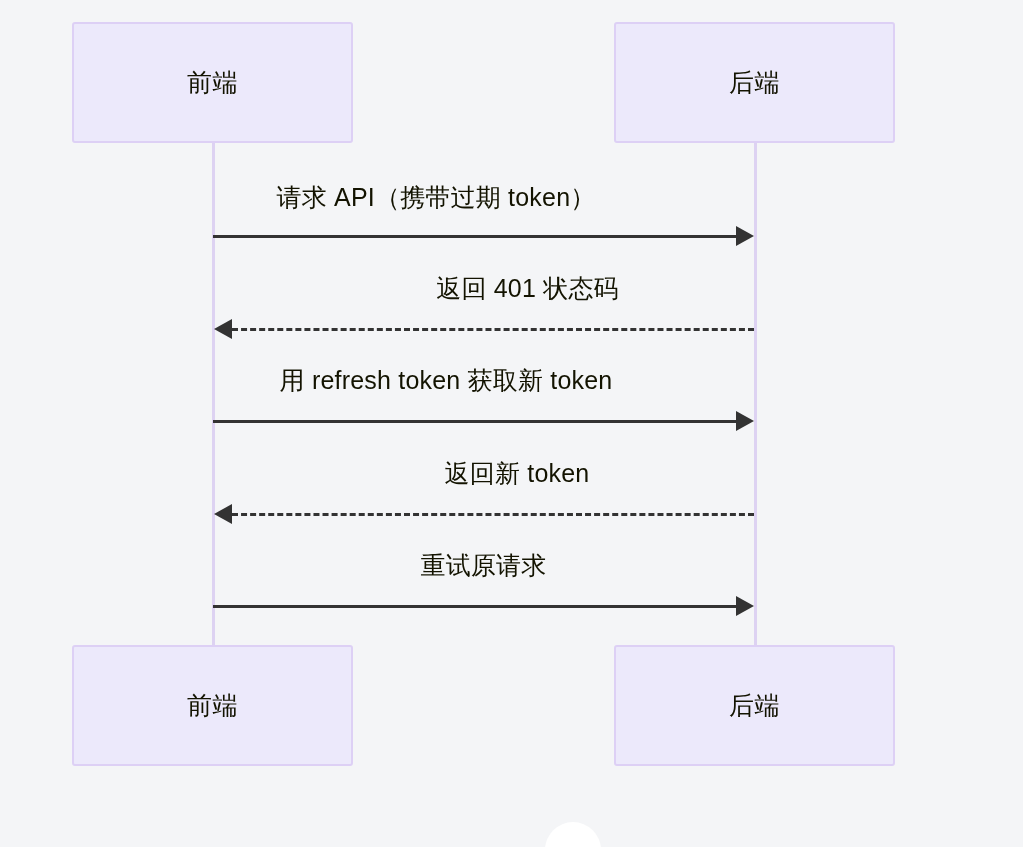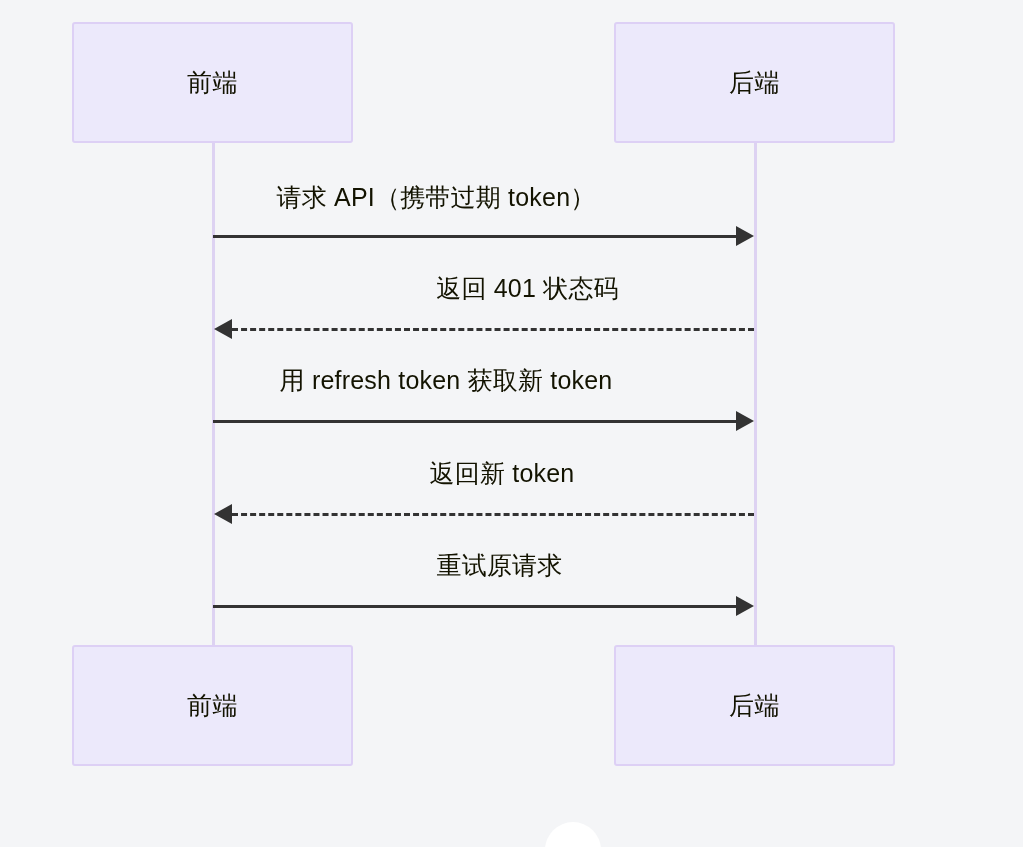--- a/index.html
+++ b/index.html
@@ -103,25 +103,25 @@
   <div class="arrowhead right" style="left:736px; top:226px;"></div>
 
   <div class="msg-label" style="left:213px; top:276px; width:541px;margin-left:44px;">返回 401 状态码</div>
   <div class="msg-line dashed" style="left:232px; top:328px; width:522px;"></div>
   <div class="arrowhead left" style="left:214px; top:319px;"></div>
 
   <div class="msg-label" style="left:213px; top:368px; width:466px;">用 refresh token 获取新 token</div>
   <div class="msg-line" style="left:213px; top:420px; width:523px;"></div>
   <div class="arrowhead right" style="left:736px; top:411px;"></div>
 
-  <div class="msg-label" style="left:213px; top:461px; width:578px;">返回新 token</div>
+  <div class="msg-label" style="left:228px; top:461px; width:578px;">返回新 token</div>
   <div class="msg-line dashed" style="left:232px; top:513px; width:522px;"></div>
   <div class="arrowhead left" style="left:214px; top:504px;"></div>
 
-  <div class="msg-label" style="left:213px; top:553px; width:541px;padding-left:16px;">重试原请求</div>
+  <div class="msg-label" style="left:213px; top:553px; width:541px;">重试原请求</div>
   <div class="msg-line" style="left:213px; top:605px; width:523px;"></div>
   <div class="arrowhead right" style="left:736px; top:596px;"></div>
 
   <div class="participant-box" style="left:72px; top:645px; width:281px; height:121px;">
     <span class="participant-label">前端</span>
   </div>
 
   <div class="participant-box" style="left:614px; top:645px; width:281px; height:121px;">
     <span class="participant-label">后端</span>
   </div>

